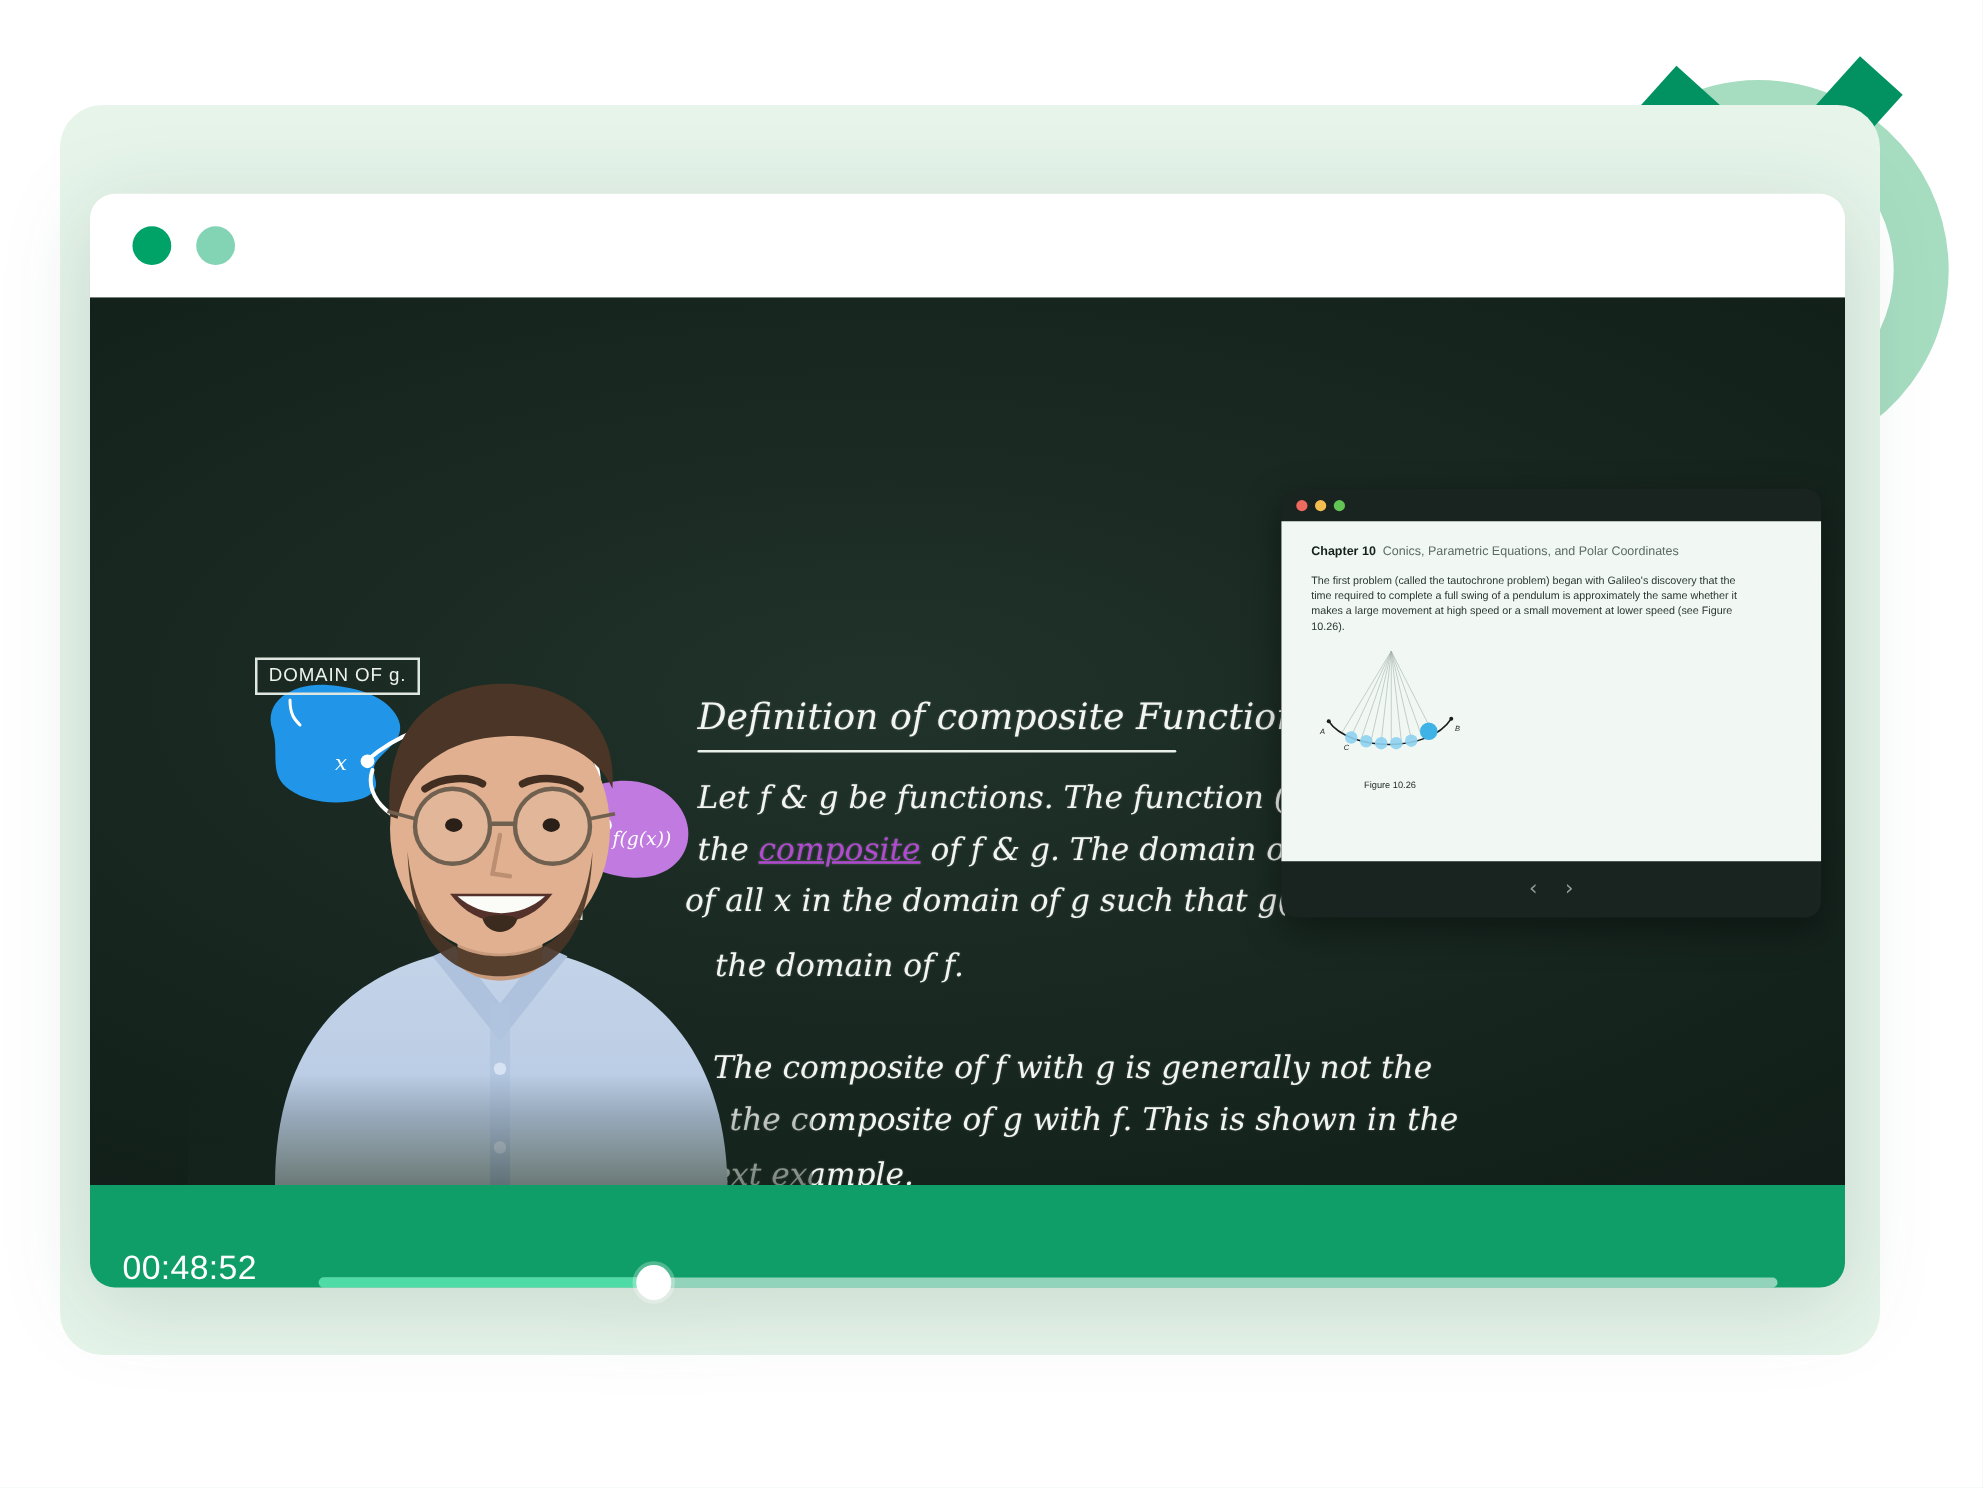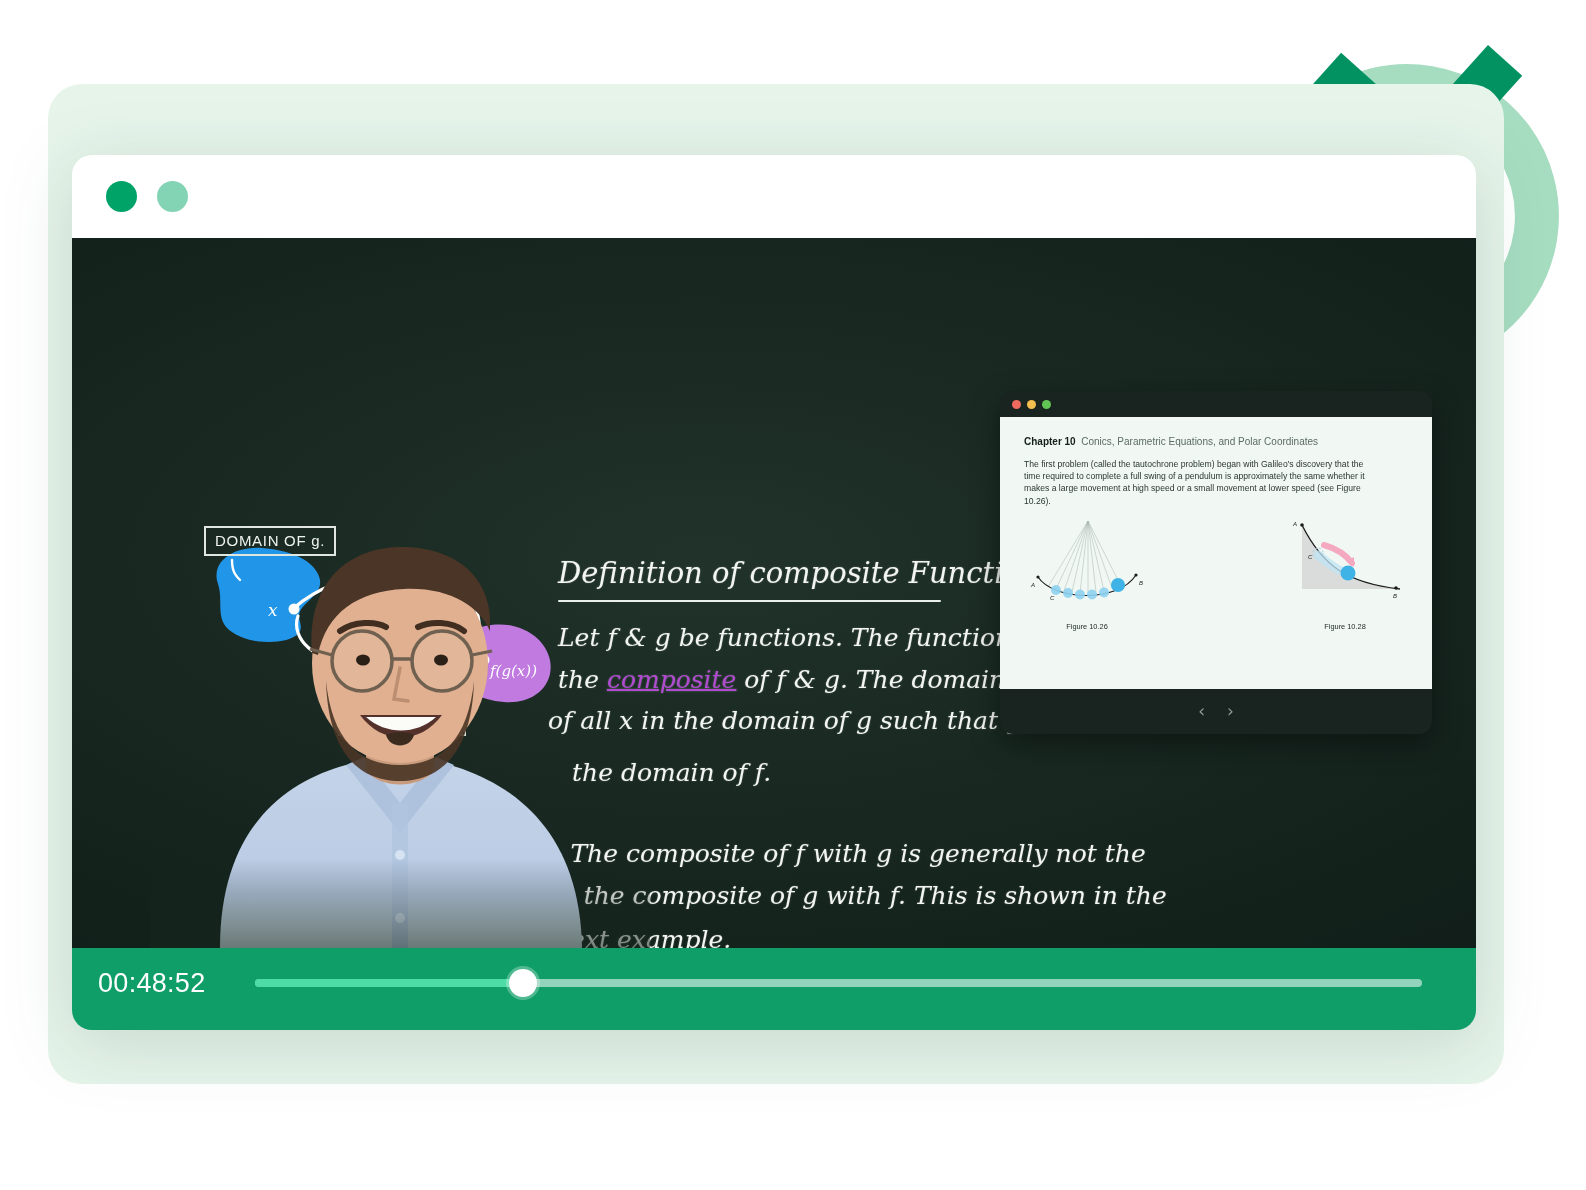--- a/index.html
+++ b/index.html
@@ -147,21 +147,21 @@
     left: 78px;
     bottom: 0;
     width: 500px;
     height: 445px;
     z-index: 5;
   }
 
   
   .slide-win {
     position: absolute;
-    left: 928px;
+    left: 953px;
     top: 153px;
     width: 432px;
     height: 343px;
     background: #19231f;
     border-radius: 13px;
     z-index: 8;
     box-shadow: 0 10px 30px rgba(0,0,0,0.42);
     overflow: hidden;
   }
   .slide-titlebar {
@@ -237,22 +237,22 @@
   
   .player {
     position: absolute;
     left: 0;
     top: 793px;
     width: 100%;
     height: 82px;
     background: #0f9e68;
     border-radius: 0 0 20px 20px;
     display: flex;
-    align-items: center;
-    padding: 0 46px 12px 26px;
+    align-items: flex-end;
+    padding: 0 46px 0 26px;
     gap: 22px;
     z-index: 9;
   }
   .timestamp {
     color: #ffffff;
     font-size: 27px;
     letter-spacing: 0.3px;
     font-family: "Liberation Sans", sans-serif;
     min-width: 135px;
   }
@@ -480,37 +480,20 @@
                 <circle cx="12" cy="62" r="1.6" fill="#1c1c1c"></circle>
                 <circle cx="110" cy="60" r="1.6" fill="#1c1c1c"></circle>
                 <text x="5" y="72" font-size="6" font-style="italic" fill="#1c1c1c">A</text>
                 <text x="24" y="85" font-size="6" font-style="italic" fill="#1c1c1c">C</text>
                 <text x="113" y="70" font-size="6" font-style="italic" fill="#1c1c1c">B</text>
               </svg>
               <div class="fig-cap">Figure 10.26</div>
             </div>
 
 
-            <div class="fig">
-              <svg viewBox="0 0 122 86" width="122" height="86">
-                <path d="M18 10 C38 50 62 68 112 74 L18 74 Z" fill="#d6d6d6" opacity="0.85"></path>
-                <path d="M18 10 C38 50 62 68 116 74" fill="none" stroke="#1c1c1c" stroke-width="1.3"></path>
-                <circle cx="18" cy="10" r="1.8" fill="#1c1c1c"></circle>
-                <text x="9" y="11" font-size="6" font-style="italic" fill="#1c1c1c">A</text>
-                <circle cx="34" cy="38" r="5" fill="none" stroke="#9fcfe6" stroke-width="1" stroke-dasharray="2 2"></circle>
-                <text x="24" y="44" font-size="6" font-style="italic" fill="#1c1c1c">C</text>
-                <path d="M34 40 C46 50 56 56 62 58" stroke="#bfe4f4" stroke-width="9" fill="none" stroke-linecap="round" opacity="0.75"></path>
-                <circle cx="64" cy="58" r="7.5" fill="#3fb3e5"></circle>
-                <path d="M40 30 C54 34 62 40 68 48" stroke="#f5a9c0" stroke-width="6" fill="none" stroke-linecap="round"></path>
-                <path d="M62 46 L70 52 L70 42" fill="#f5a9c0"></path>
-                <circle cx="112" cy="73" r="1.8" fill="#1c1c1c"></circle>
-                <text x="109" y="83" font-size="6" font-style="italic" fill="#1c1c1c">B</text>
-              </svg>
-              <div class="fig-cap">Figure 10.28</div>
-            </div>
 
           </div>
         </div>
 
         <div class="slide-nav">
           <span class="nav-chev">‹</span>
           <span class="nav-chev">›</span>
         </div>
       </div>
     </div>

